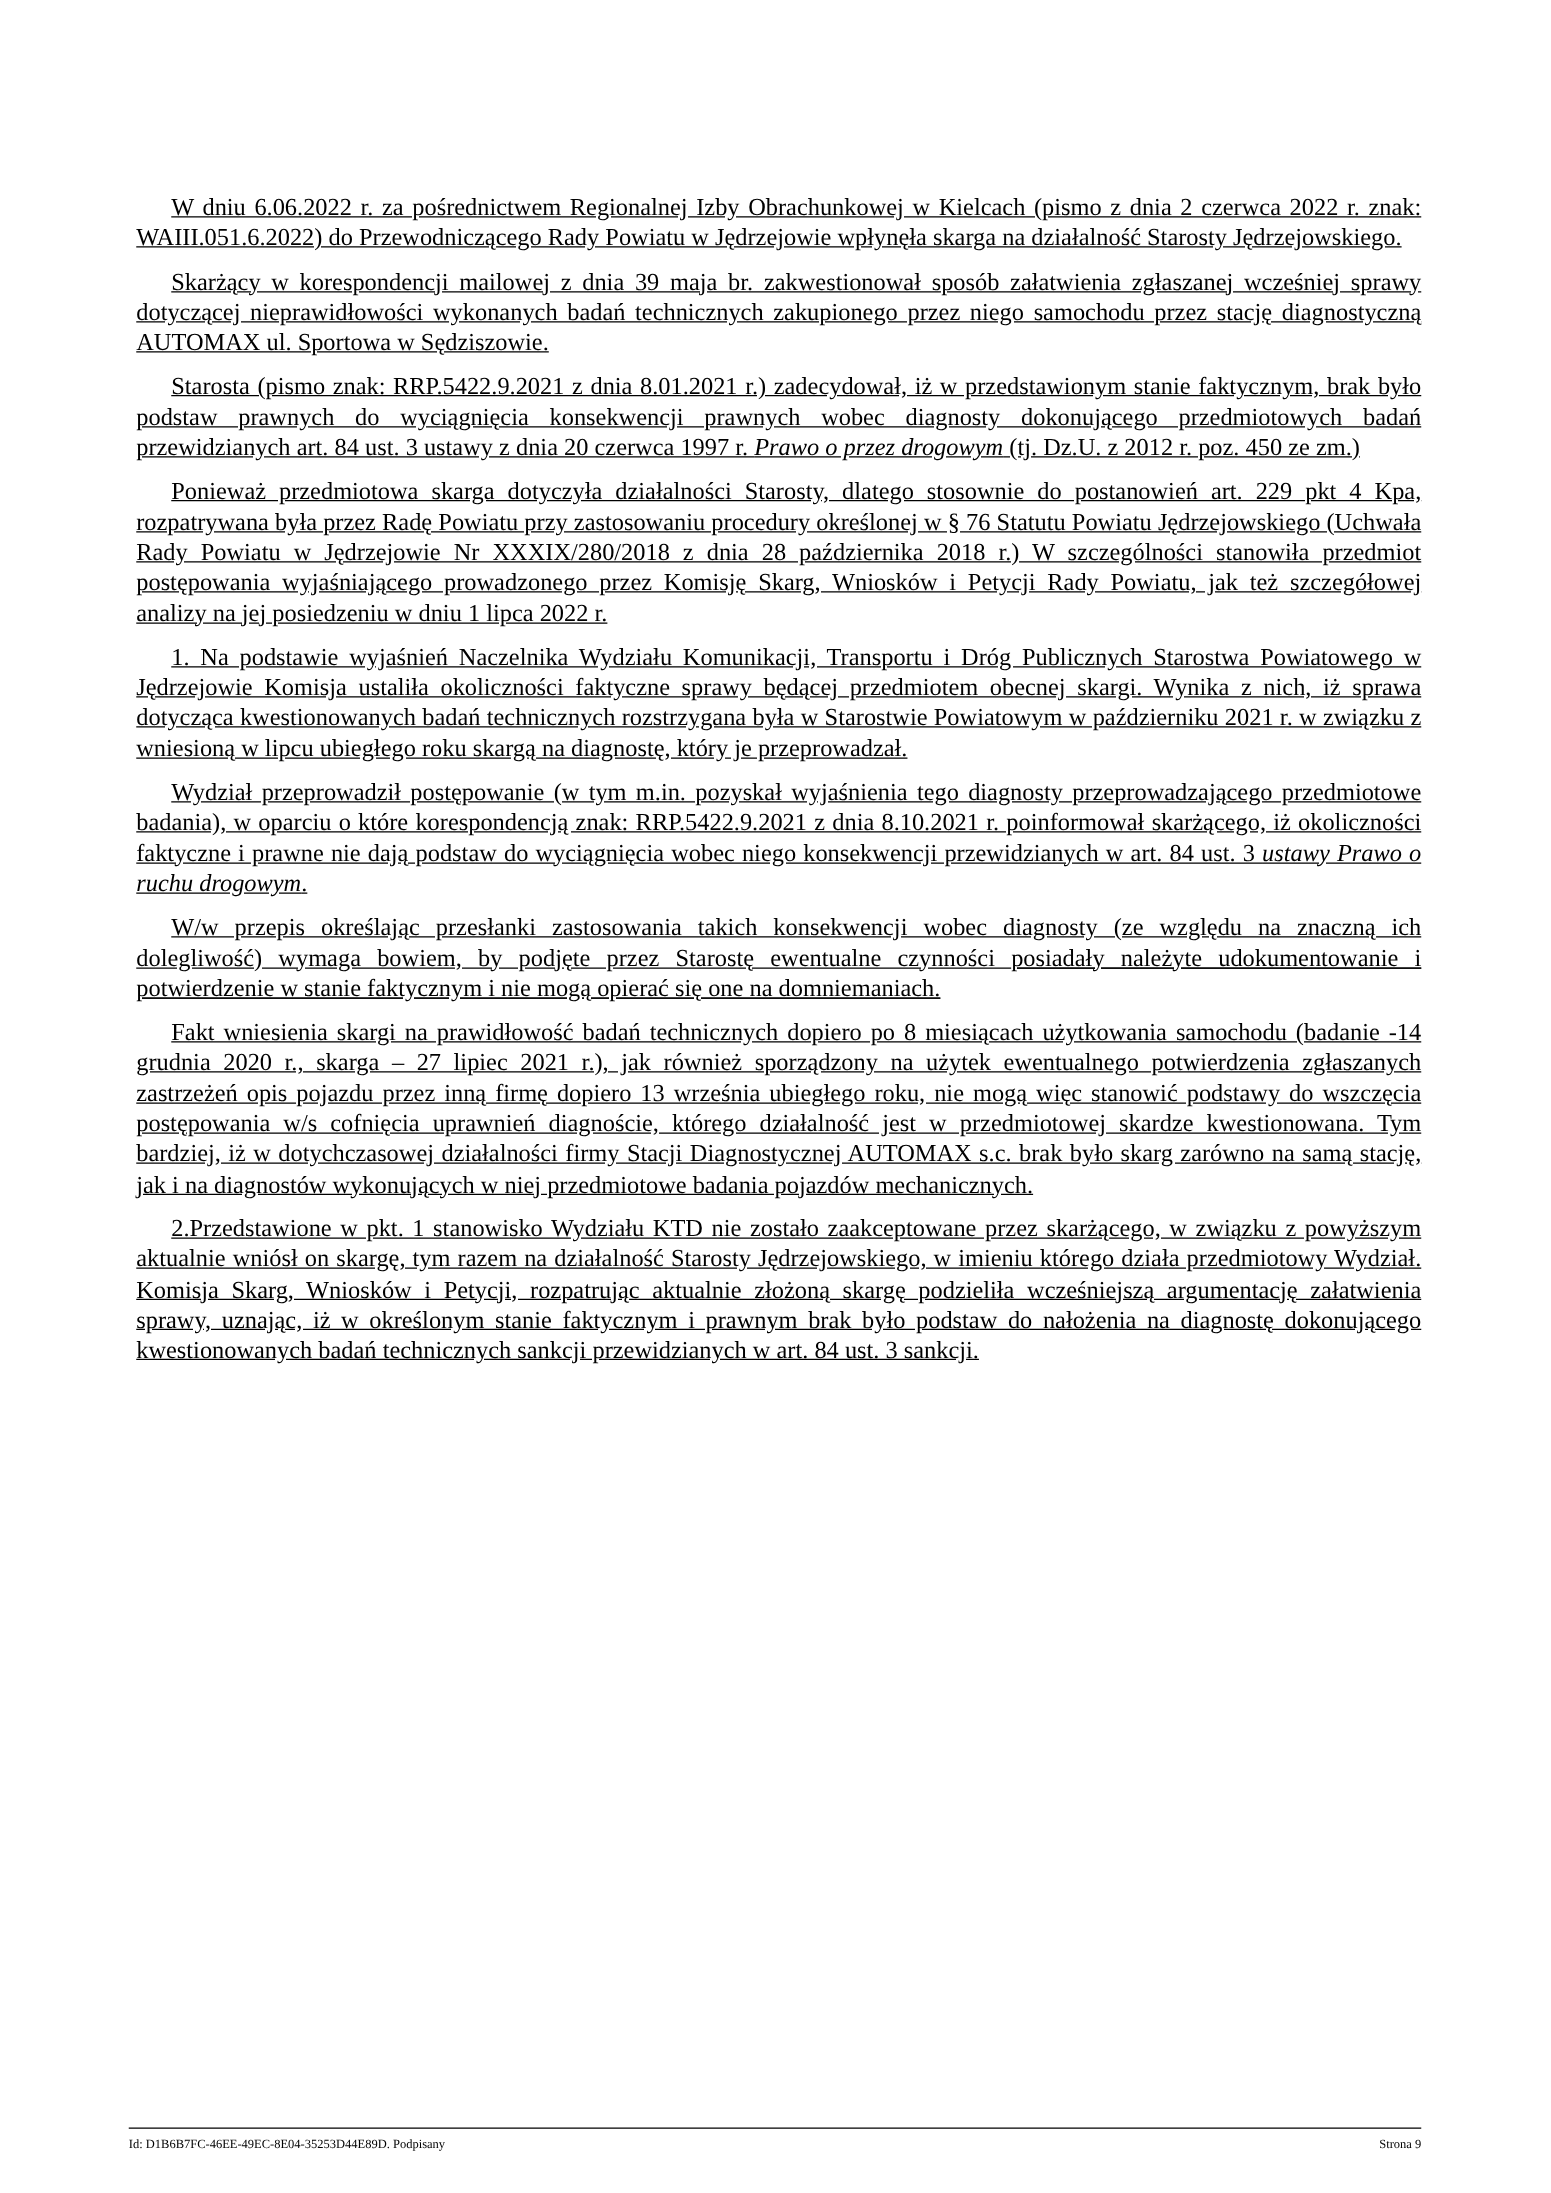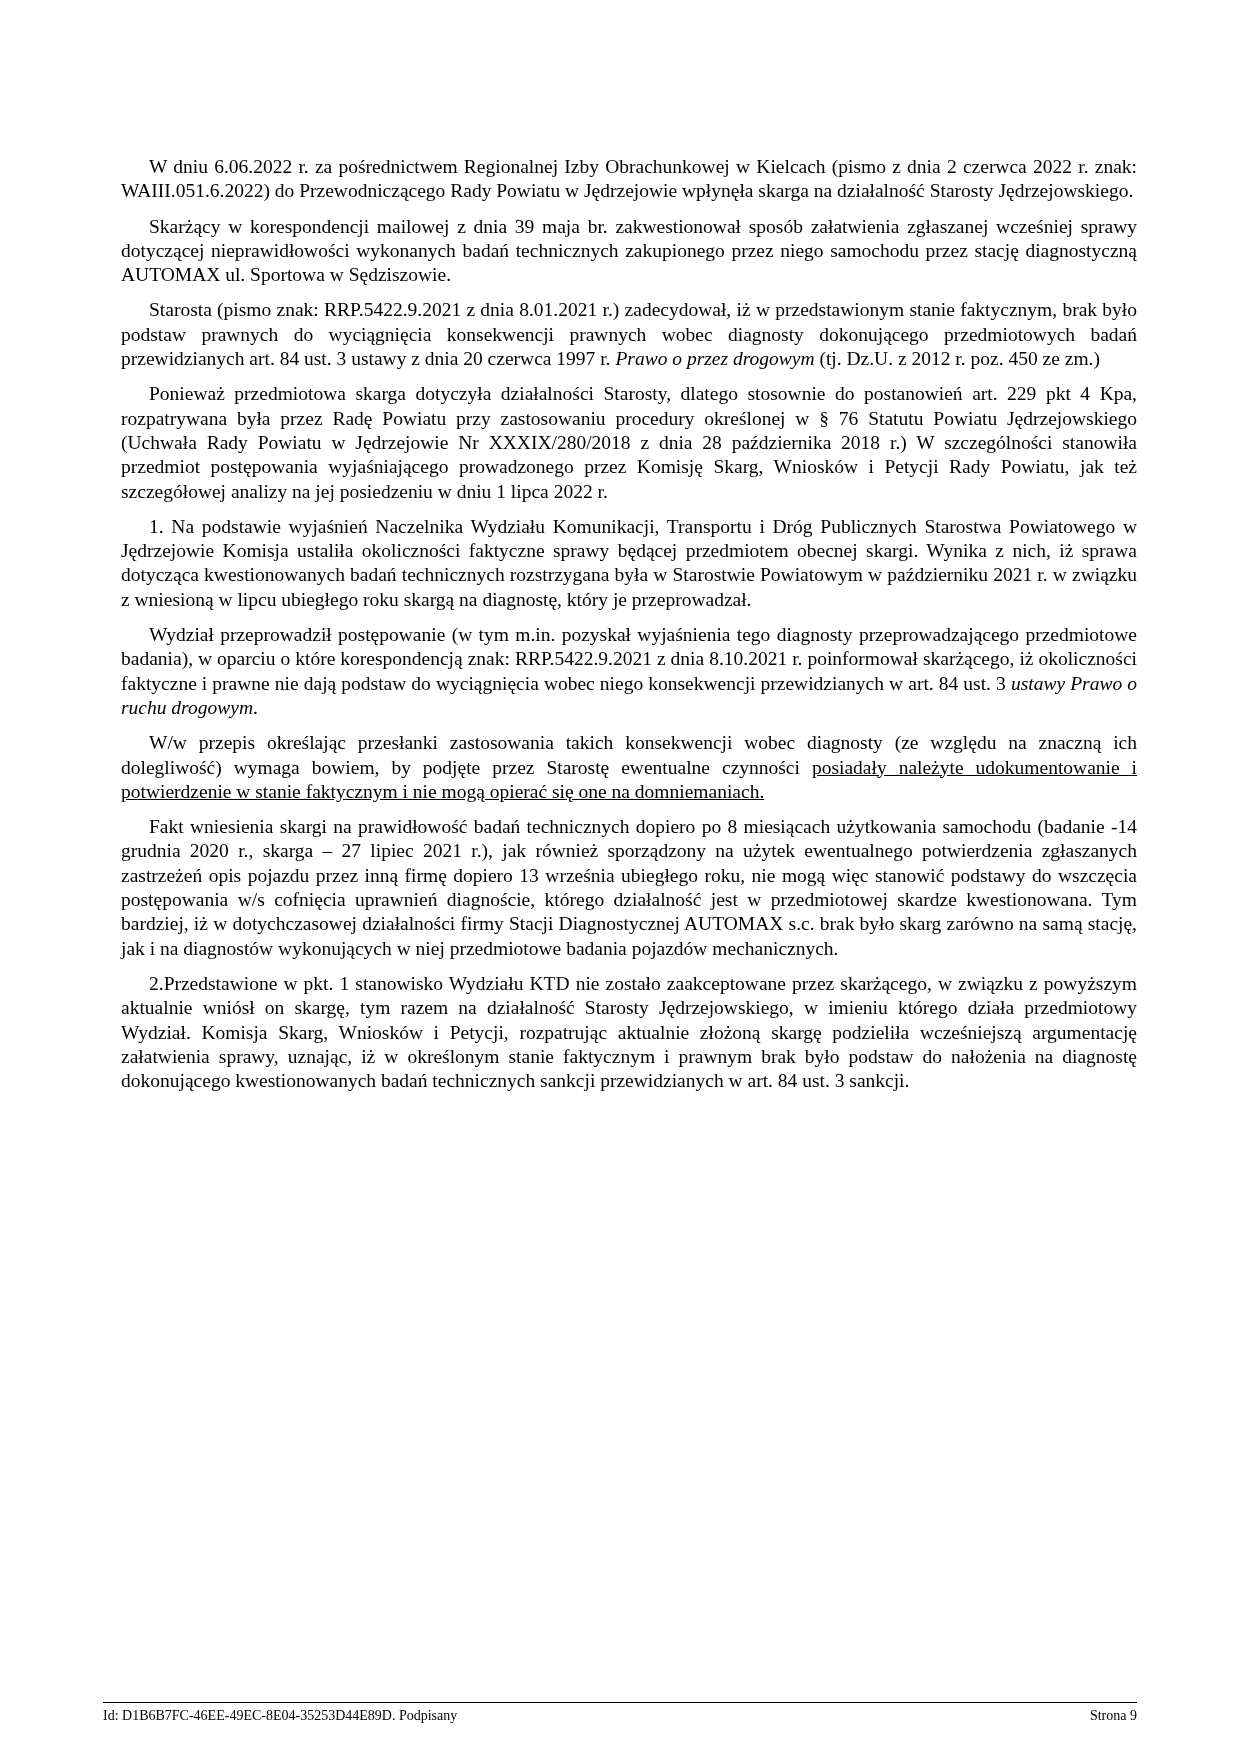--- a/index.html
+++ b/index.html
@@ -1,24 +1,24 @@
 <!DOCTYPE html>
 <html><head>
 <meta charset="utf-8">
 <style>
   html, body { margin: 0; padding: 0; background: #ffffff; }
   body { width: 1241px; height: 1754px; position: relative; overflow: hidden;
          font-family: "Liberation Serif", "DejaVu Serif", serif; color: #000; }
   .page { position: absolute; left: 105px; top: 155px; width: 1032px; }
   .title { text-align: center; font-weight: bold; font-size: 19.5px; line-height: 24px; margin: 0 0 10px 0; }
-  .para { font-size: 19.5px; line-height: 24.3px; text-align: justify; text-indent: 28px; margin: 0 0 11px 16px; }
+  .para { font-size: 19.5px; line-height: 24.3px; text-align: justify; text-indent: 28px; margin: 0 0 11px 4px; text-decoration: underline; }
   .para i { font-style: italic; }
   .para u { text-decoration: underline; }
   .footer-line { position: absolute; left: 103px; top: 1702px; width: 1034px; height: 0; border-top: 1.5px solid #000; }
-  .footer { position: absolute; left: 103px; top: 1707px; width: 1034px; font-size: 14px; line-height: 18px; display: flex; justify-content: space-between; }
+  .footer { position: absolute; left: 103px; top: 1707px; width: 1034px; font-size: 10px; line-height: 18px; display: flex; justify-content: space-between; }
 </style>
 </head>
 <body>
 
 <div class="page">
 
   <p class="para">
     <span>W dniu 6.06.2022 r. za pośrednictwem Regionalnej Izby Obrachunkowej w Kielcach (pismo z dnia 2 czerwca 2022 r. znak: WAIII.051.6.2022) do Przewodniczącego Rady Powiatu w Jędrzejowie wpłynęła skarga na działalność Starosty Jędrzejowskiego.</span>
   </p>
 

